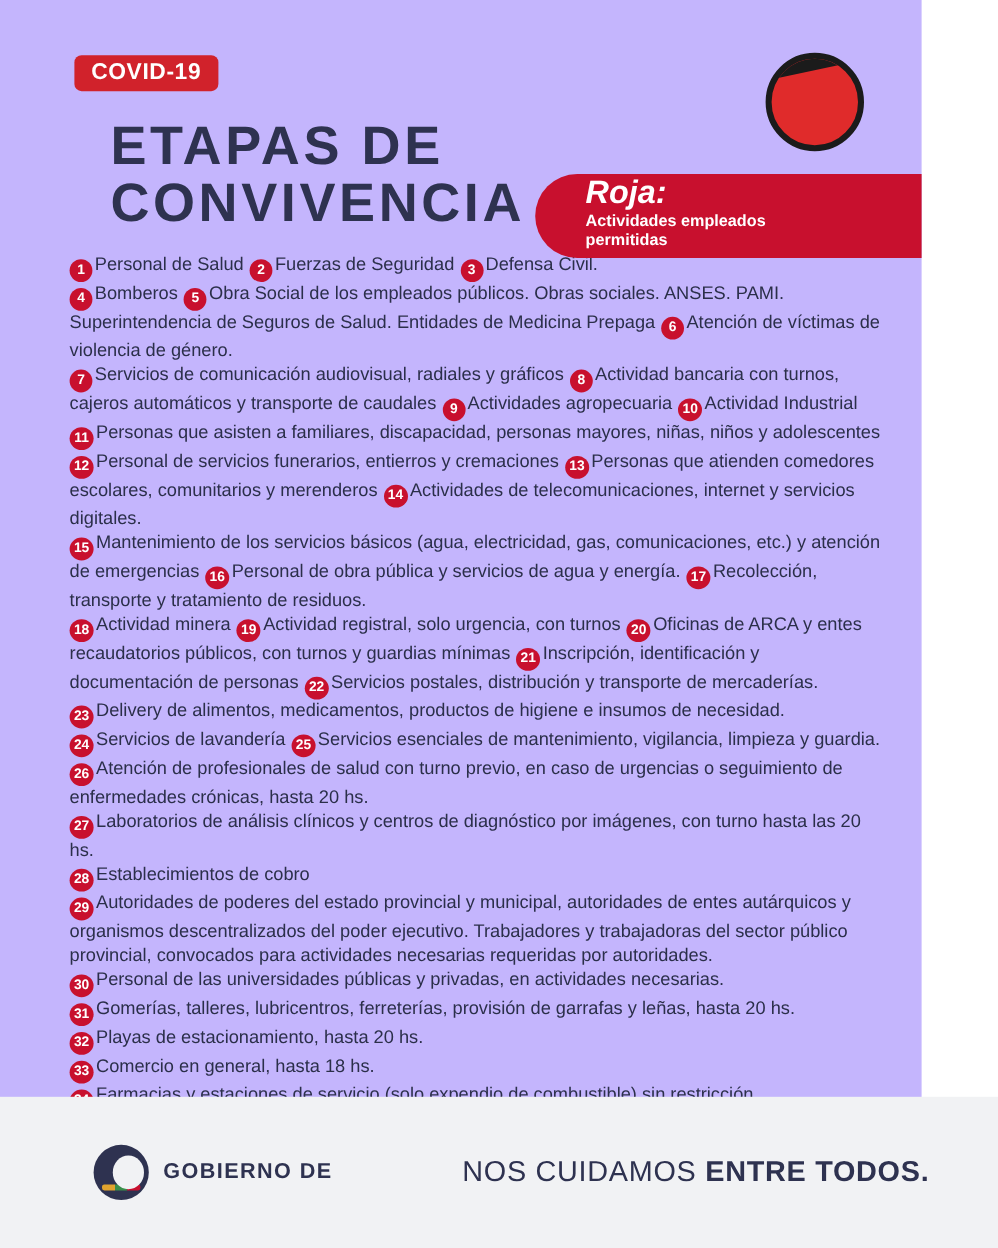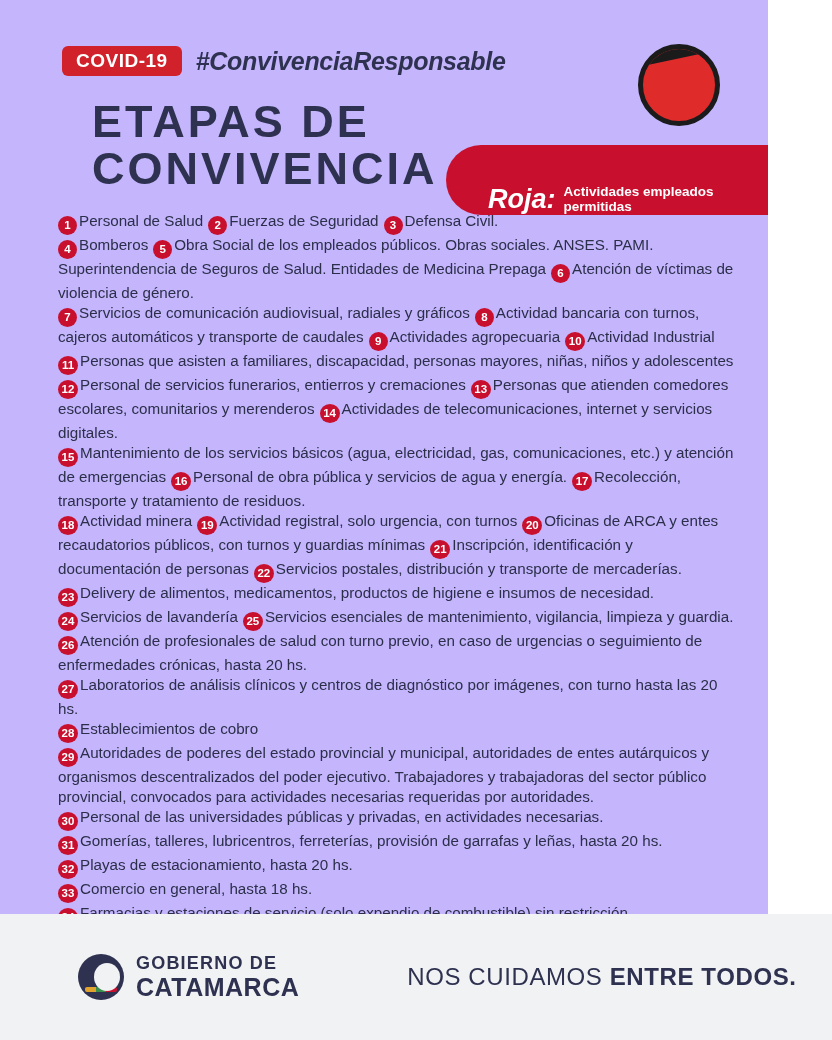--- a/index.html
+++ b/index.html
@@ -89,24 +89,25 @@
   .phase-banner {
     position: absolute;
     top: 145px;
     right: 0;
     width: 322px;
     height: 70px;
     background: #c8102e;
     border-top-left-radius: 35px;
     border-bottom-left-radius: 35px;
     display: flex;
-    align-items: flex-end;
+    align-items: flex-start;
     padding-left: 42px;
     box-sizing: border-box;
     color: #ffffff;
+    flex-direction: column;
   }
   .phase-name {
     font-style: italic;
     font-weight: bold;
     font-size: 27px;
     margin-right: 8px;
     white-space: nowrap;
   }
   .phase-desc {
     font-size: 13.5px;
@@ -216,42 +217,40 @@
   }
 </style>
 </head>
 <body>
 
 <div class="page">
 
   <div class="header">
     <div class="tagline-row">
       <span class="covid-badge">COVID-19</span>
-      <span class="hashtag">#ConvivenciaResponsable</span>
     </div>
     <div class="main-title">ETAPAS DE CONVIVENCIA</div>
     <div class="circle-logo"></div>
     <div class="phase-banner">
       <span class="phase-name">Roja:</span>
       <span class="phase-desc">Actividades empleados permitidas</span>
     </div>
   </div>
 
   <div class="content">
     <div class="flowtext" id="flow"><span class="num">1</span><span class="item-text">Personal de Salud</span><span class="num">2</span><span class="item-text">Fuerzas de Seguridad</span><span class="num">3</span><span class="item-text">Defensa Civil.</span><br><span class="num">4</span><span class="item-text">Bomberos</span><span class="num">5</span><span class="item-text">Obra Social de los empleados públicos. Obras sociales. ANSES. PAMI. Superintendencia de Seguros de Salud. Entidades de Medicina Prepaga</span><span class="num">6</span><span class="item-text">Atención de víctimas de violencia de género.</span><br><span class="num">7</span><span class="item-text">Servicios de comunicación audiovisual, radiales y gráficos</span><span class="num">8</span><span class="item-text">Actividad bancaria con turnos, cajeros automáticos y transporte de caudales</span><span class="num">9</span><span class="item-text">Actividades agropecuaria</span><span class="num wide">10</span><span class="item-text">Actividad Industrial</span><span class="num wide">11</span><span class="item-text">Personas que asisten a familiares, discapacidad, personas mayores, niñas, niños y adolescentes</span><span class="num wide">12</span><span class="item-text">Personal de servicios funerarios, entierros y cremaciones</span><span class="num wide">13</span><span class="item-text">Personas que atienden comedores escolares, comunitarios y merenderos</span><span class="num wide">14</span><span class="item-text">Actividades de telecomunicaciones, internet y servicios digitales.</span><br><span class="num wide">15</span><span class="item-text">Mantenimiento de los servicios básicos (agua, electricidad, gas, comunicaciones, etc.) y atención de emergencias</span><span class="num wide">16</span><span class="item-text">Personal de obra pública y servicios de agua y energía.</span><span class="num wide">17</span><span class="item-text">Recolección, transporte y tratamiento de residuos.</span><br><span class="num wide">18</span><span class="item-text">Actividad minera</span><span class="num wide">19</span><span class="item-text">Actividad registral, solo urgencia, con turnos</span><span class="num wide">20</span><span class="item-text">Oficinas de ARCA y entes recaudatorios públicos, con turnos y guardias mínimas</span><span class="num wide">21</span><span class="item-text">Inscripción, identificación y documentación de personas</span><span class="num wide">22</span><span class="item-text">Servicios postales, distribución y transporte de mercaderías.</span><br><span class="num wide">23</span><span class="item-text">Delivery de alimentos, medicamentos, productos de higiene e insumos de necesidad.</span><br><span class="num wide">24</span><span class="item-text">Servicios de lavandería</span><span class="num wide">25</span><span class="item-text">Servicios esenciales de mantenimiento, vigilancia, limpieza y guardia.</span><br><span class="num wide">26</span><span class="item-text">Atención de profesionales de salud con turno previo, en caso de urgencias o seguimiento de enfermedades crónicas, hasta 20 hs.</span><br><span class="num wide">27</span><span class="item-text">Laboratorios de análisis clínicos y centros de diagnóstico por imágenes, con turno hasta las 20 hs.</span><br><span class="num wide">28</span><span class="item-text">Establecimientos de cobro</span><br><span class="num wide">29</span><span class="item-text">Autoridades de poderes del estado provincial y municipal, autoridades de entes autárquicos y organismos descentralizados del poder ejecutivo. Trabajadores y trabajadoras del sector público provincial, convocados para actividades necesarias requeridas por autoridades.</span><br><span class="num wide">30</span><span class="item-text">Personal de las universidades públicas y privadas, en actividades necesarias.</span><br><span class="num wide">31</span><span class="item-text">Gomerías, talleres, lubricentros, ferreterías, provisión de garrafas y leñas, hasta 20 hs.</span><br><span class="num wide">32</span><span class="item-text">Playas de estacionamiento, hasta 20 hs.</span><br><span class="num wide">33</span><span class="item-text">Comercio en general, hasta 18 hs.</span><br><span class="num wide">34</span><span class="item-text">Farmacias y estaciones de servicio (solo expendio de combustible) sin restricción.</span><br><span class="num wide">35</span><span class="item-text">Supermercados, hasta 20 hs.</span><br><span class="num wide">36</span><span class="item-text">Comercios de cercanía, hasta 22 hs.</span><br><span class="num wide">37</span><span class="item-text">Gastronomía por delivery, hasta 24 hs.</span><br><span class="num wide">38</span><span class="item-text">Actividad física individual o hasta 3 personas al aire libre, hasta 20 hs.</span><br><span class="num wide">39</span><span class="item-text">Hotelería por razones de salud y para actividades esenciales.</span><br><span class="num wide">40</span><span class="item-text">Transporte urbano.</span><br><span class="num wide">41</span><span class="item-text">Circulación interdepartamental, solo trabajadores esenciales y urgencias.</span><br></div>
   </div>
 
   <div class="footer">
     <div class="gov-logo">
       <div class="gov-mark">
           <div class="stripe"></div>
         </div>
       <div>
         <div class="gov-text-small">GOBIERNO DE</div>
-        <div class="gov-text-big">CATAMARCA</div>
       </div>
     </div>
     <div class="footer-slogan">
       <span class="light">NOS CUIDAMOS </span><span>ENTRE TODOS.</span>
     </div>
   </div>
 
 </div>
 
 </body></html>

